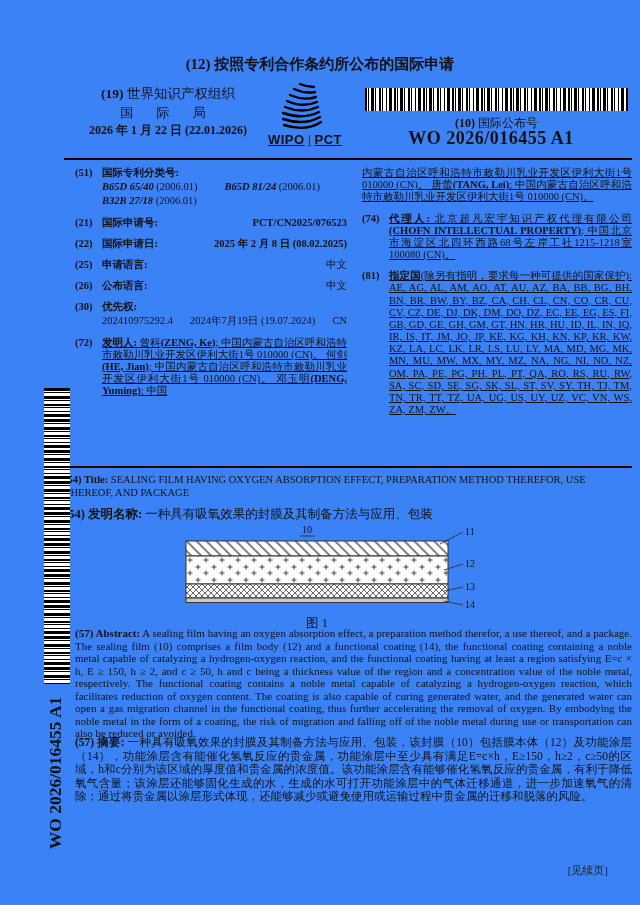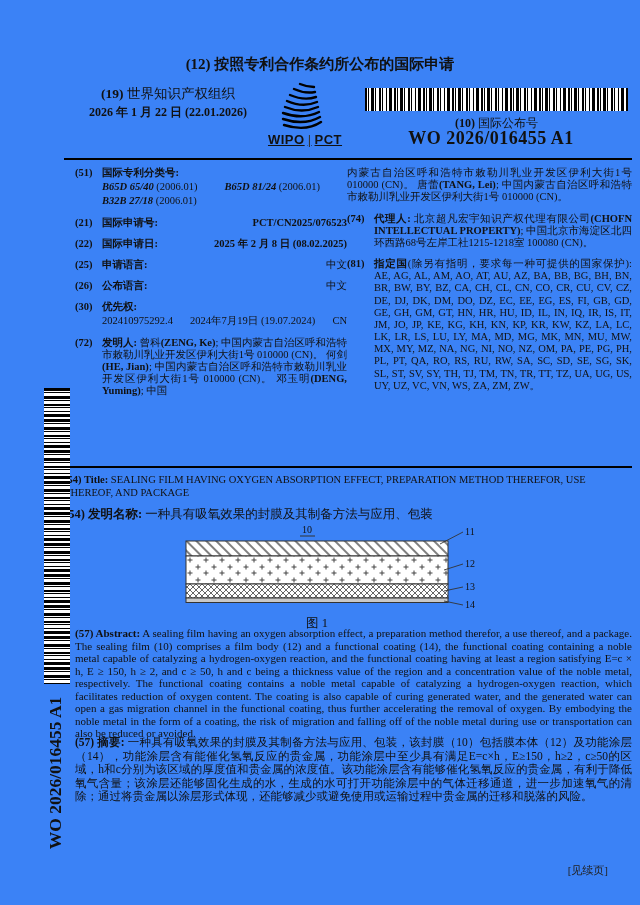--- a/index.html
+++ b/index.html
@@ -24,36 +24,36 @@
     #fff 4px 6px,#000 6px 9px,#fff 9px 10px,#000 10px 11px,#fff 11px 14px,#000 14px 16px,
     #fff 16px 17px,#000 17px 18px,#fff 18px 21px,#000 21px 22px,#fff 22px 24px,
     #000 24px 27px,#fff 27px 29px);}
   .pubno-label{position:absolute;left:365px;top:115px;width:263px;text-align:center;font-size:12px;}
   .pubno{position:absolute;left:350px;top:128px;width:282px;text-align:center;
          font-size:18px;font-weight:bold;letter-spacing:.5px;}
   .rule{position:absolute;left:64px;width:568px;height:2.4px;background:#000;}
   .rule1{top:158px;}
   .rule2{top:466px;}
   
-  .biblio{position:absolute;left:75px;top:167px;width:557px;display:flex;gap:0;
+  .biblio{position:absolute;left:75px;top:167px;width:557px;display:flex;gap:15px;
           font-size:10.5px;line-height:1.16;}
   .col-left{width:272px;flex:none;}
   .col-right{flex:1;min-width:0;}
   .field{display:flex;margin-bottom:9px;}
   .fcode{font-weight:bold;width:27px;flex:none;}
   .fbody{flex:1;min-width:0;}
   .flabel{font-weight:bold;}
   .flex-row{display:flex;}
   .fvalue{margin-left:auto;font-weight:bold;white-space:nowrap;}
   .fvalue.fw-n{font-weight:normal;}
   .ipc-row{display:flex;margin-top:2px;}
   .ipc-item{width:50%;white-space:nowrap;}
   .ipc-code{font-weight:bold;font-style:italic;}
   .prio-row{display:flex;justify-content:space-between;margin-top:2px;}
-  .para{margin:0;text-align:justify;}
+  .para{margin:0;text-align:justify;text-decoration:underline;}
   .para.gap{margin-bottom:9px;}
   .seg-b{font-weight:bold;}
   
   .titles{position:absolute;left:64px;top:473px;width:568px;}
   .title-en{margin:0;font-size:10.5px;line-height:1.25;}
   .title-zh{margin:7px 0 0 0;font-size:12.5px;}
   
   .figure{position:absolute;left:178px;top:524px;width:312px;}
   .fig-caption{width:278px;text-align:center;font-size:12.5px;margin-top:1px;}
   
@@ -77,20 +77,21 @@
 </style>
 </head>
 <body>
 
 <div class="page">
 
   <div class="h12">(12) 按照专利合作条约所公布的国际申请</div>
 
   <div class="org">
     <div class="org-line1"><b>(19)</b> <span>世界知识产权组织</span></div>
+    <div class="org-line2">国 际 局</div>
     <div class="org-line4">2026 年 1 月 22 日 (22.01.2026)</div>
   </div>
 
   <div class="logo">
     <svg width="58" height="50" viewBox="0 0 56 50">
       <g stroke="#000" fill="none" stroke-width="2.4" stroke-linecap="round">
         <path d="M7 45 Q29 52 44 42"></path>
         <path d="M6 39 Q27 46 43 37"></path>
         <path d="M6 33 Q26 40 42 32"></path>
         <path d="M8 27 Q25 34 41 27"></path>

